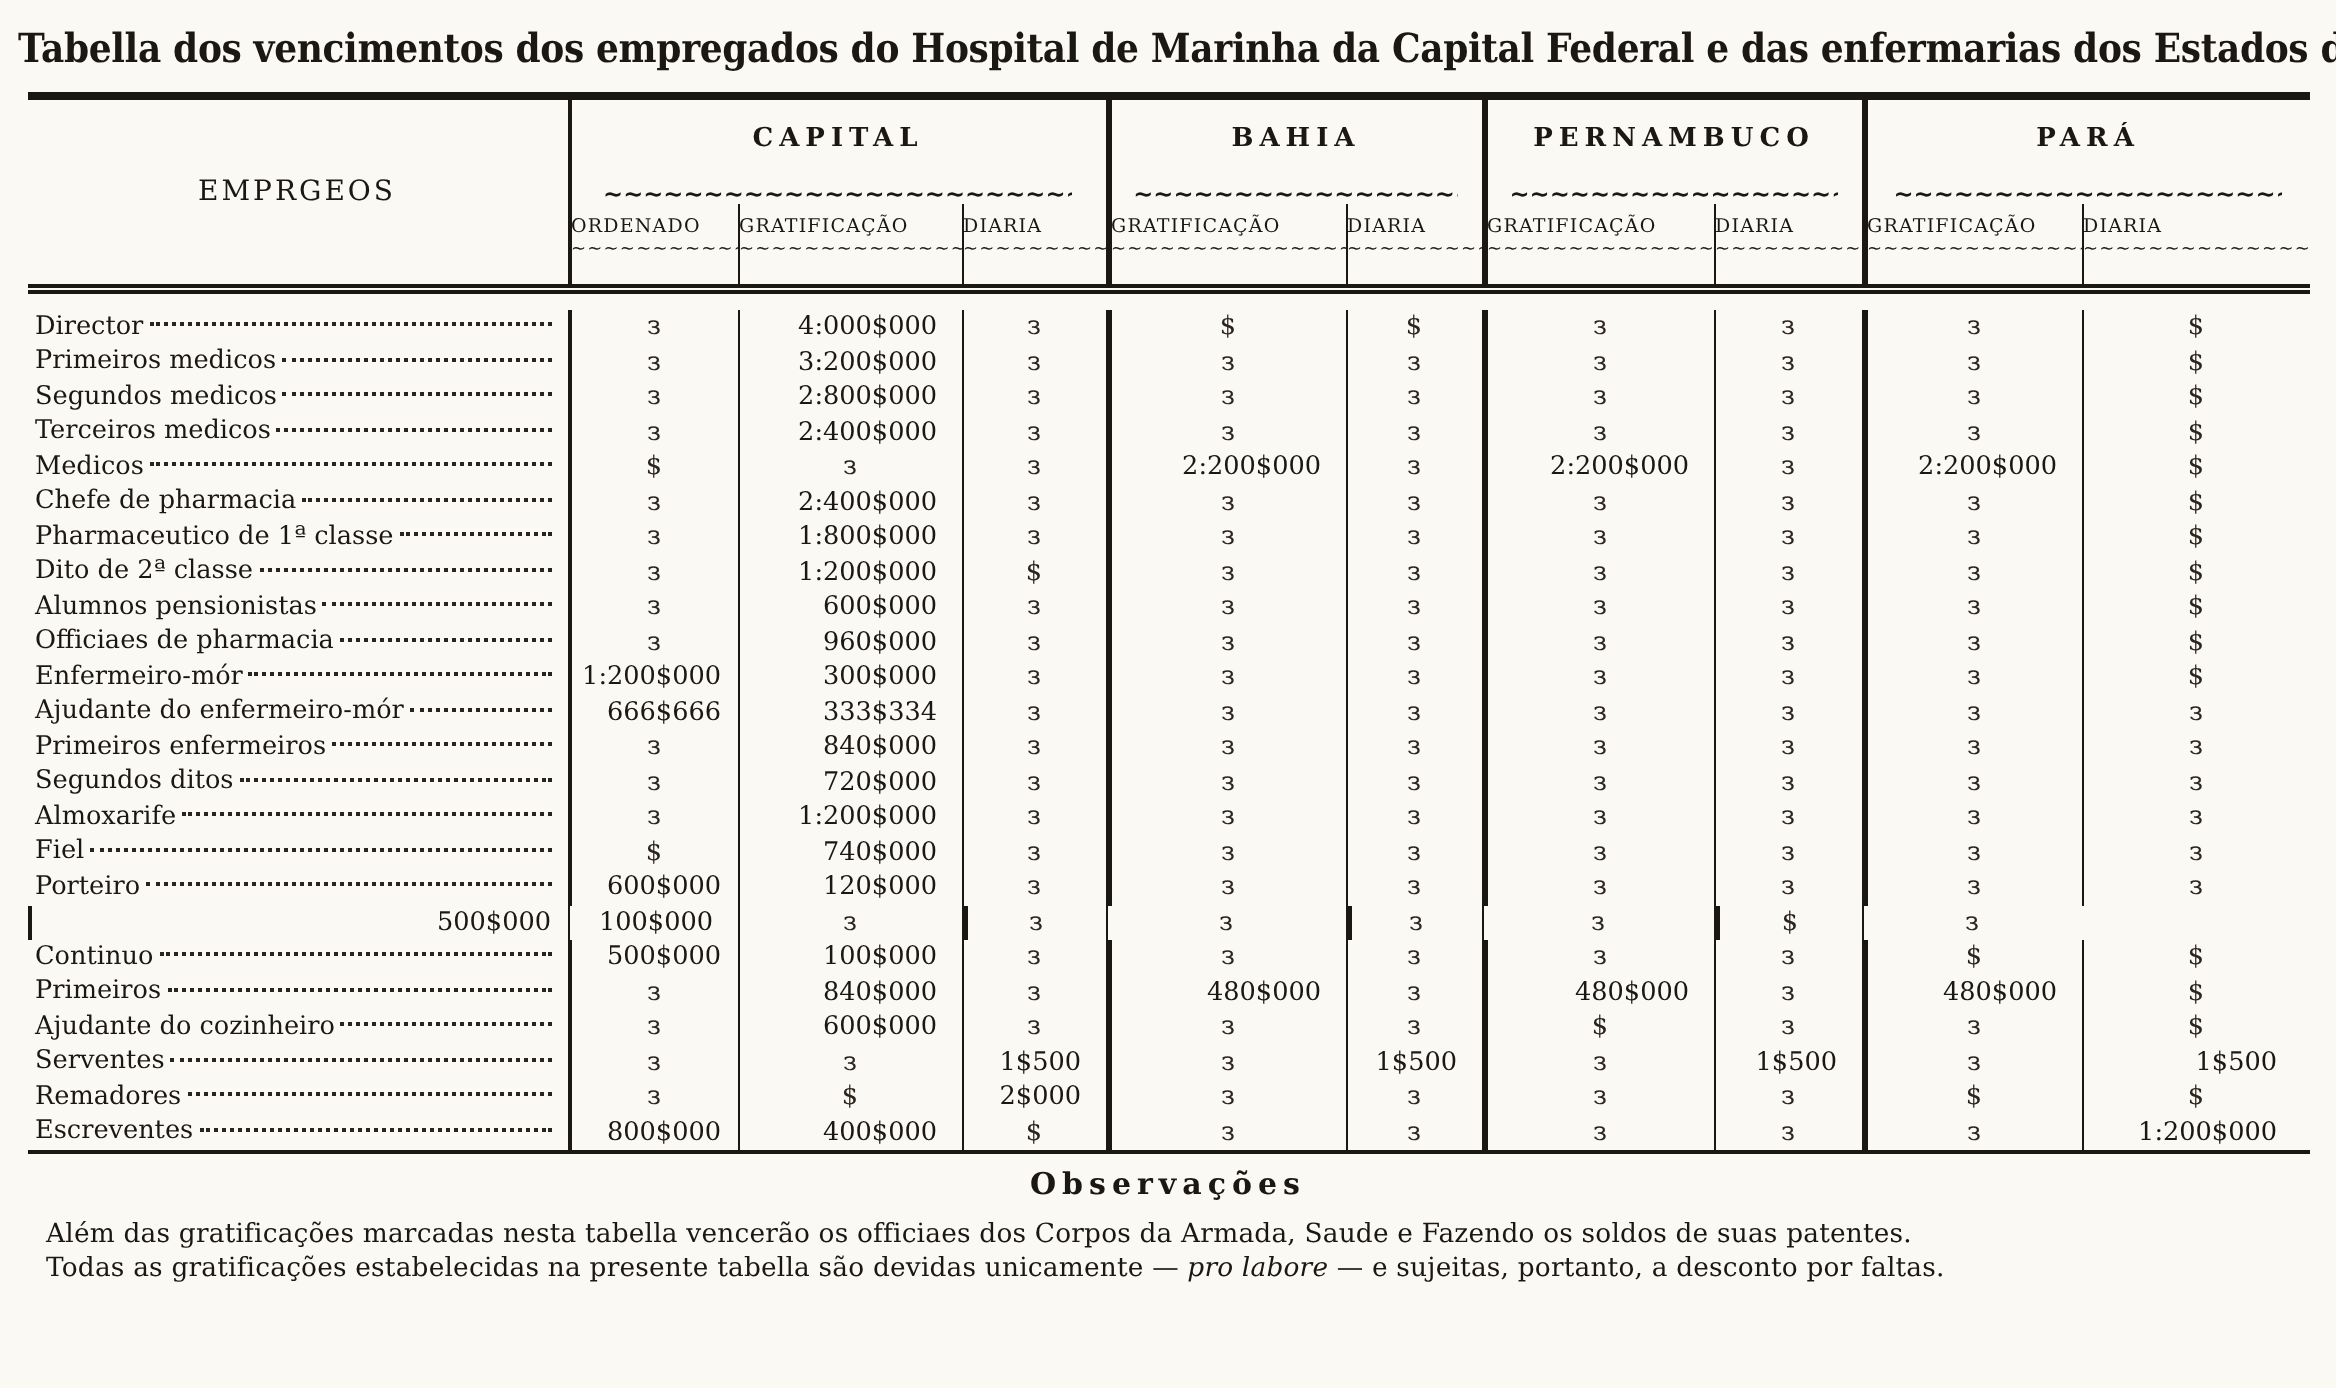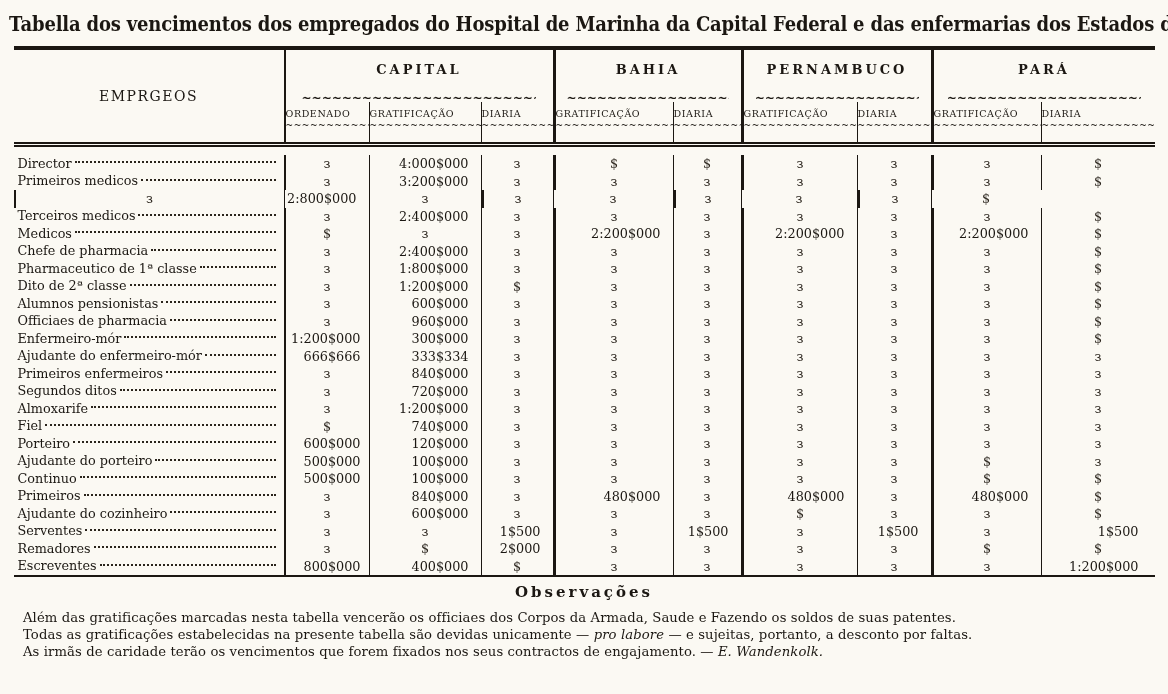--- a/index.html
+++ b/index.html
@@ -141,20 +141,24 @@
         <div class="cell c1 num">3:200$000</div>
         <div class="cell c2 mark">з</div>
         <div class="cell c3 mark">з</div>
         <div class="cell c4 mark">з</div>
         <div class="cell c5 mark">з</div>
         <div class="cell c6 mark">з</div>
         <div class="cell c7 mark">з</div>
         <div class="cell c8 mark">$</div>
       </div>
       <div class="grid trow">
+        <div class="cell lc">
+          <span class="lbl">Segundos medicos</span>
+          <span class="dots"></span>
+        </div>
         <div class="cell c0 mark">з</div>
         <div class="cell c1 num">2:800$000</div>
         <div class="cell c2 mark">з</div>
         <div class="cell c3 mark">з</div>
         <div class="cell c4 mark">з</div>
         <div class="cell c5 mark">з</div>
         <div class="cell c6 mark">з</div>
         <div class="cell c7 mark">з</div>
         <div class="cell c8 mark">$</div>
       </div>
@@ -362,24 +366,20 @@
         <div class="cell c1 num">120$000</div>
         <div class="cell c2 mark">з</div>
         <div class="cell c3 mark">з</div>
         <div class="cell c4 mark">з</div>
         <div class="cell c5 mark">з</div>
         <div class="cell c6 mark">з</div>
         <div class="cell c7 mark">з</div>
         <div class="cell c8 mark">з</div>
       </div>
       <div class="grid trow">
-        <div class="cell lc">
-          <span class="lbl">Ajudante do porteiro</span>
-          <span class="dots"></span>
-        </div>
         <div class="cell c0 num">500$000</div>
         <div class="cell c1 num">100$000</div>
         <div class="cell c2 mark">з</div>
         <div class="cell c3 mark">з</div>
         <div class="cell c4 mark">з</div>
         <div class="cell c5 mark">з</div>
         <div class="cell c6 mark">з</div>
         <div class="cell c7 mark">$</div>
         <div class="cell c8 mark">з</div>
       </div>
@@ -473,14 +473,13 @@
         <div class="cell c7 mark">з</div>
         <div class="cell c8 num">1:200$000</div>
       </div>
     </div>
 </div>
 
 <div class="obs">
   <div class="obs-heading">Observações</div>
   <p><span>Além das gratificações marcadas nesta tabella vencerão os officiaes dos Corpos da Armada, Saude e Fazendo os soldos de suas patentes.</span></p>
   <p><span>Todas as gratificações estabelecidas na presente tabella são devidas unicamente — </span><i>pro labore</i><span> — e sujeitas, portanto, a desconto por faltas.</span></p>
-  <p><span>As irmãs de caridade terão os vencimentos que forem fixados nos seus contractos de engajamento. — </span><i>E. Wandenkolk.</i></p>
 </div>
 
 </body></html>

